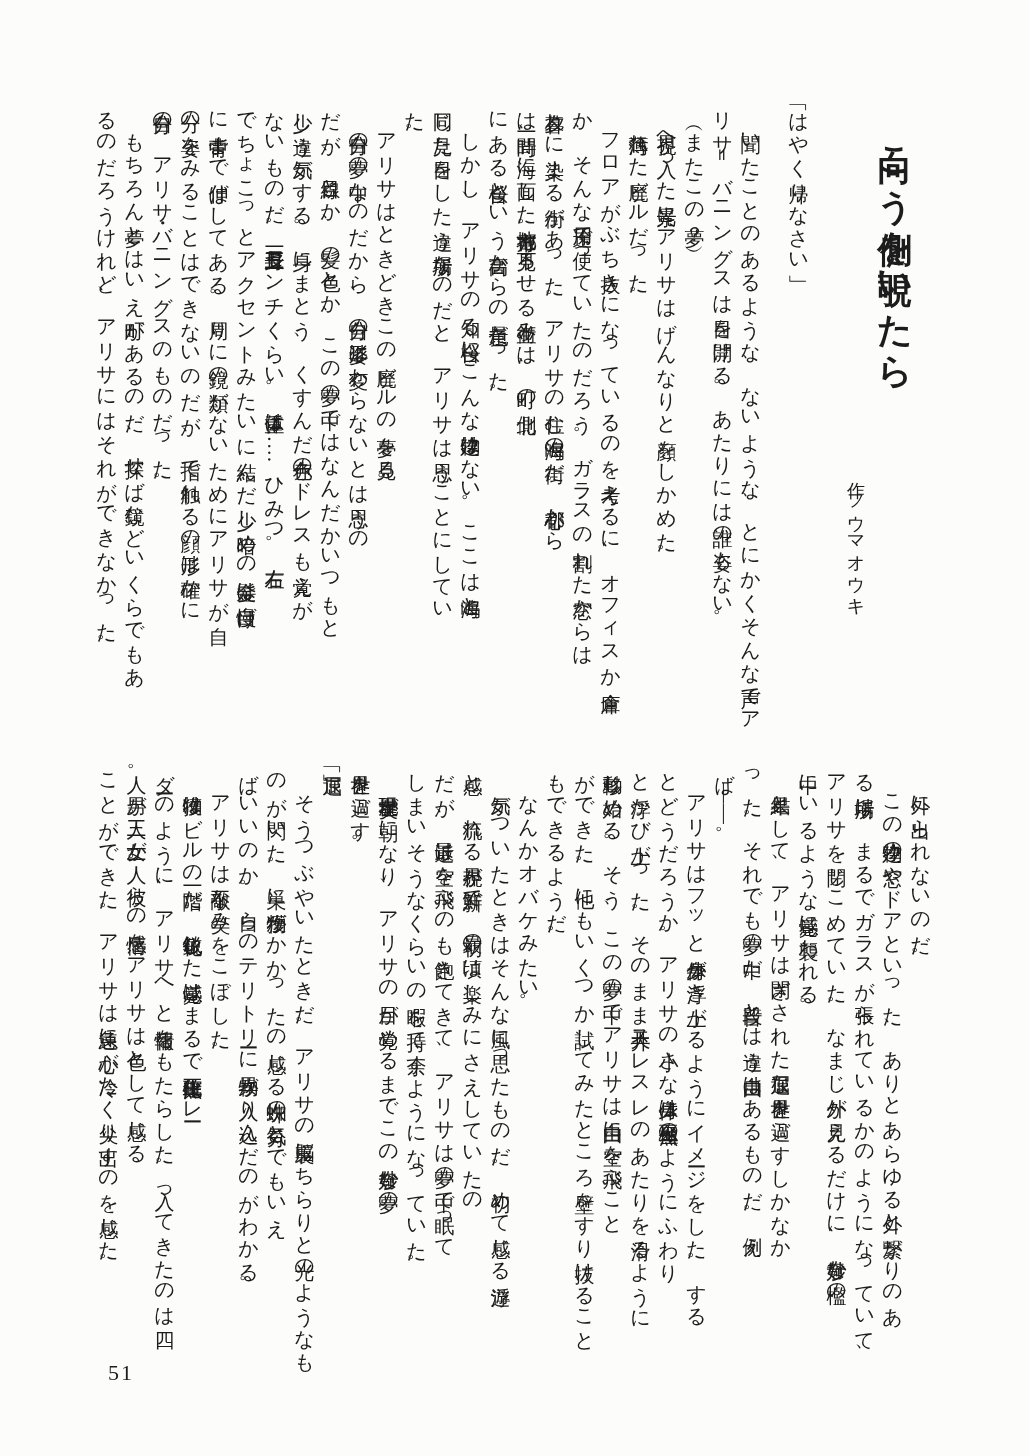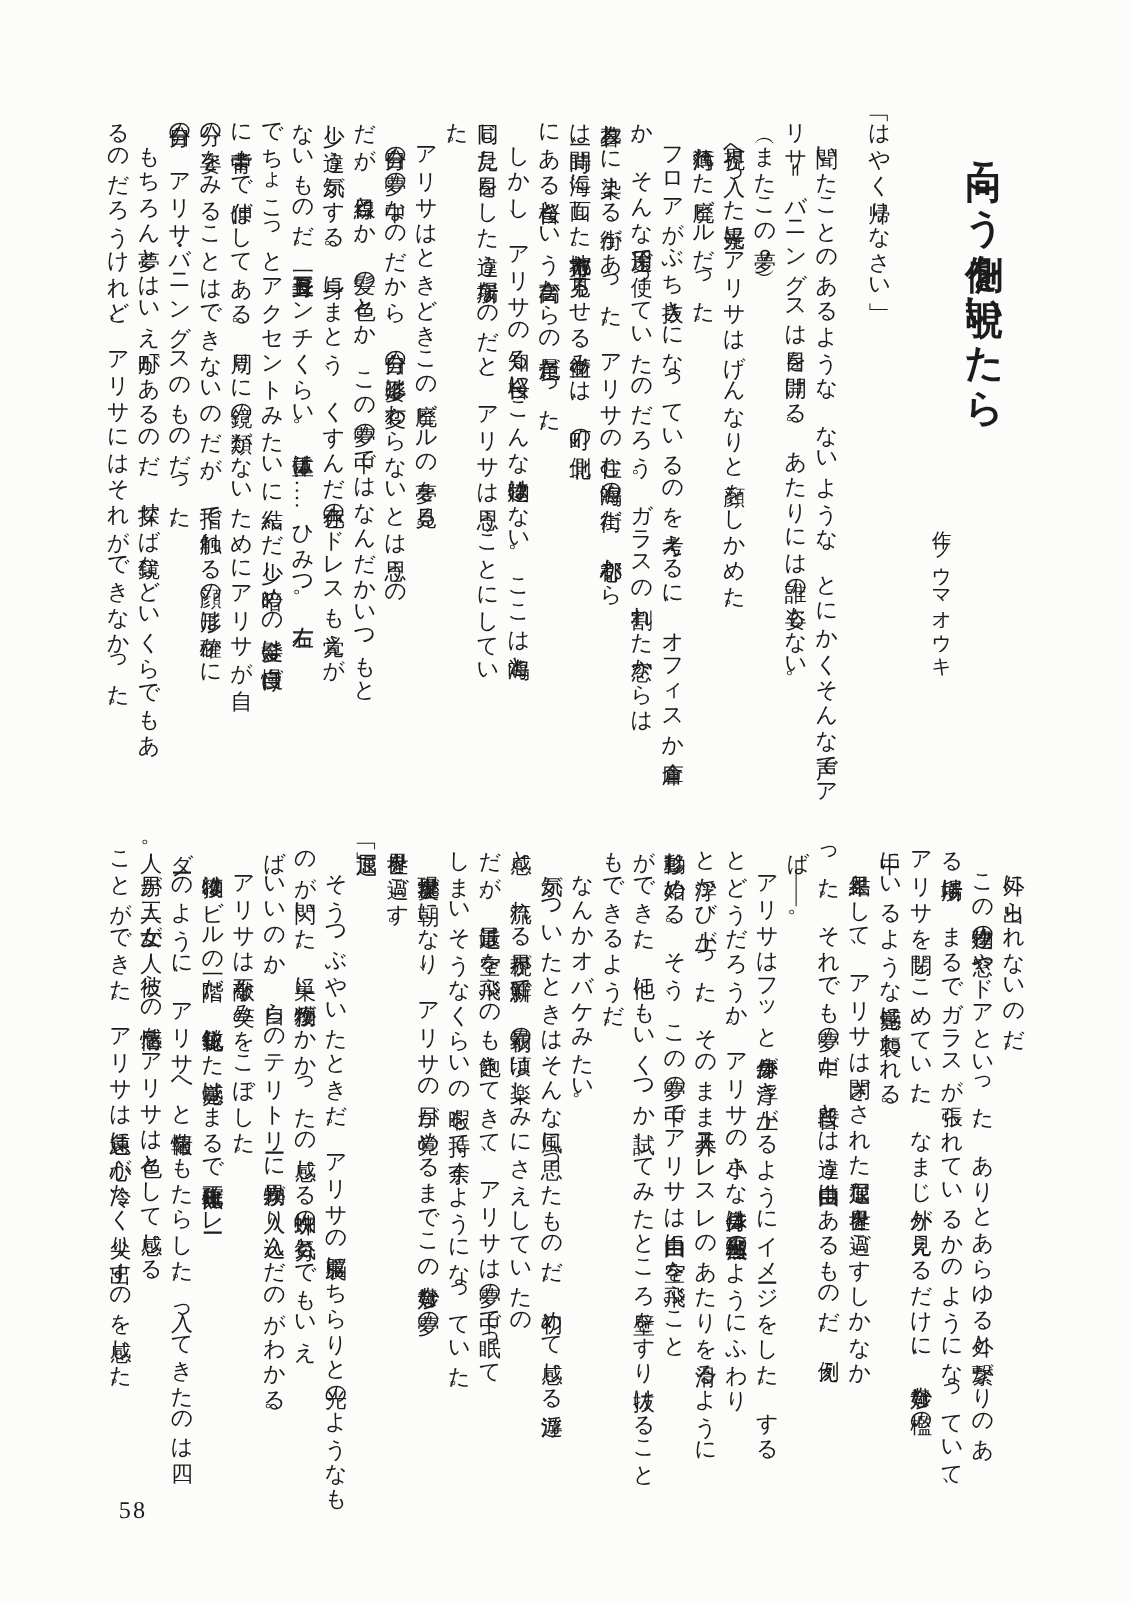--- a/index.html
+++ b/index.html
@@ -117,14 +117,14 @@
     <div class="ln ind">そうつぶやいたときだ。アリサの脳裏にちらりと光のようなも</div>
     <div class="ln">のが閃いた。巣に獲物がかかったの感じる蜘蛛の気分とでもいえ</div>
     <div class="ln">ばいいのか。自らのテリトリーに異物が入り込んだのがわかる。</div>
     <div class="ln ind">アリサは不敵な笑みをこぼした。</div>
     <div class="ln ind">獲物はビルの一階だ。鋭敏化した感覚はまるで正確無比なレー</div>
     <div class="ln">ダーのように、アリサへと情報をもたらした。入ってきたのは四</div>
     <div class="ln">人。男が三人。女が一人。彼らの感情をアリサは色として感じる</div>
     <div class="ln">ことができた。アリサは急速に心が冷たく尖り出すのを感じた。</div>
   </section>
 
-  <div class="page-num">58</div>
+  <div class="page-num">51</div>
 </div>
 
 </body></html>

